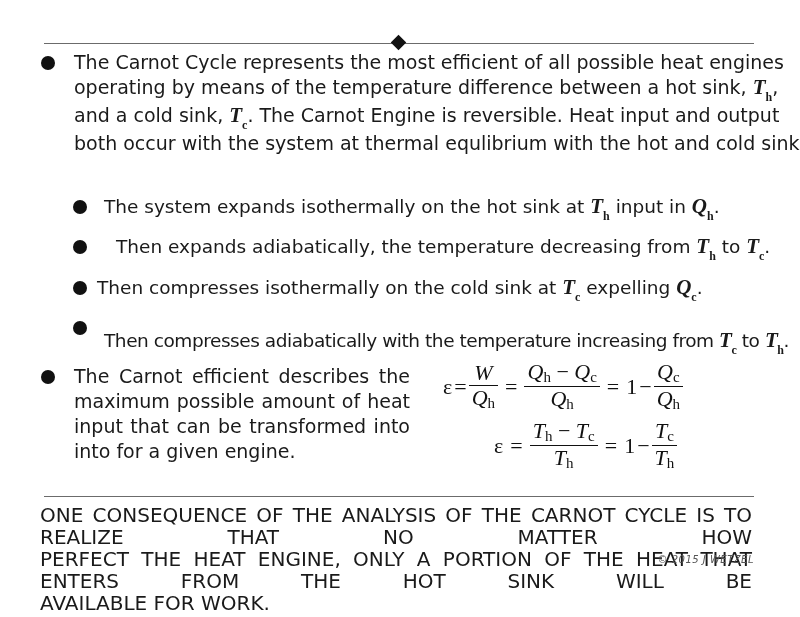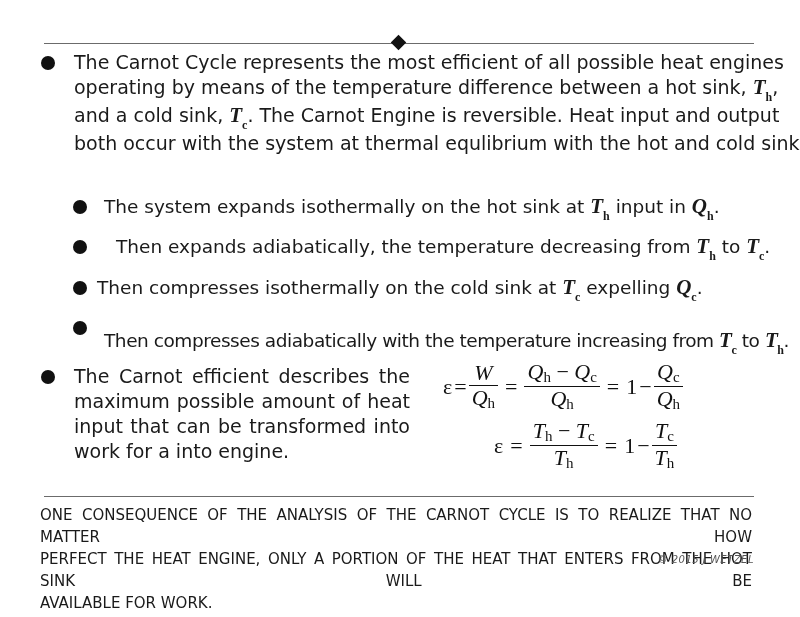--- a/index.html
+++ b/index.html
@@ -20,21 +20,21 @@
   .eff .line { display: block; text-align: justify; text-align-last: justify; }
   .eff .line.last { text-align-last: left; }
   .math { position: absolute; font-family: "Liberation Serif", serif; font-size: 22px; color: #111; }
   .frac { display: inline-flex; flex-direction: column; align-items: center; vertical-align: middle; }
   .frac .num, .frac .den { padding: 0 3px; line-height: 24px; white-space: nowrap; }
   .frac .bar { height: 1px; background: #111; align-self: stretch; }
   .mi { font-style: italic; }
   .ms { font-size: 15px; position: relative; top: 3px; }
   .eq-row { position: absolute; display: flex; align-items: center; white-space: nowrap; }
   .op { padding: 0 7px; }
-  .footer { position: absolute; left: 40px; top: 504px; width: 712px; font-size: 15px; line-height: 22px; }
+  .footer { position: absolute; left: 40px; top: 504px; width: 712px; font-size: 20px; line-height: 22px; }
   .footer .line { display: block; text-align: justify; text-align-last: justify; }
   .footer .line.last { text-align-last: left; }
   .copy { position: absolute; right: 46px; top: 554px; font-size: 10px; font-style: italic; color: #555; letter-spacing: 0.5px; }
 </style>
 </head>
 <body>
 
 <div class="rule" style="left:44px; top:43px; width:710px;"></div>
 <div class="diamond" style="left:393px; top:37px;"></div>
 
@@ -56,21 +56,21 @@
 <div class="txt subbul" style="left:97px; top:275px;"><span>Then compresses isothermally on the cold sink at </span><span class="var">T</span><span class="sub">c</span><span> expelling </span><span class="var">Q</span><span class="sub">c</span><span>.</span></div>
 
 <div class="bullet" style="left:73px; top:321px;"></div>
 <div class="txt subbul" style="left:104px; top:315px; letter-spacing:-0.45px;margin-top:13px;"><span>Then compresses adiabatically with the temperature increasing from </span><span class="var">T</span><span class="sub">c</span><span> to </span><span class="var">T</span><span class="sub">h</span><span>.</span></div>
 
 <div class="bullet" style="left:41px; top:370px;"></div>
 <div class="eff">
   <span class="line">The Carnot efficient describes the</span>
   <span class="line">maximum possible amount of heat</span>
   <span class="line">input that can be transformed into</span>
-  <span class="line last">work for a into engine.</span>
+  <span class="line last">into for a given engine.</span>
 </div>
 
 <div class="math eq-row" style="left:443px; top:360px;">
   <span>ε</span>
     <span class="op" style="padding:0 2px;">=</span>
   <span class="frac">
     <span class="num mi">W</span>
       <span class="bar"></span>
     <span class="den"><span class="mi">Q</span><span class="ms">h</span></span>
   </span>

